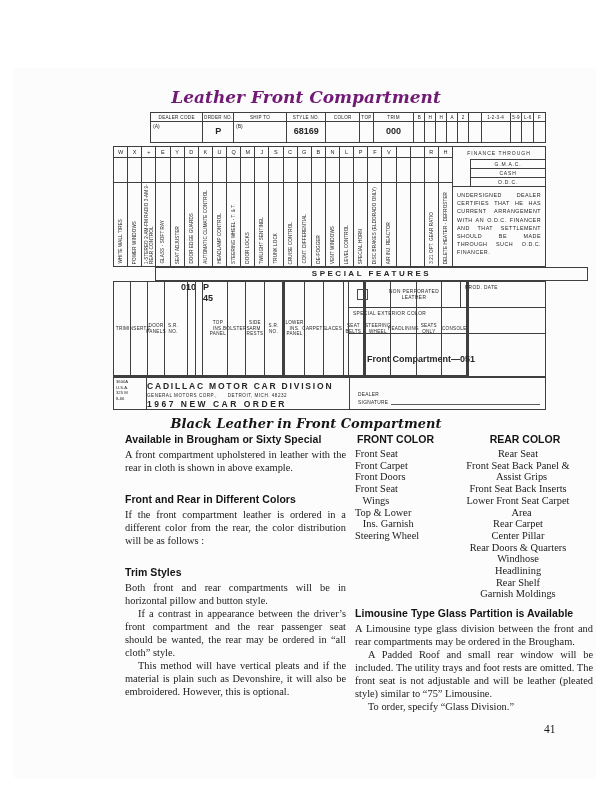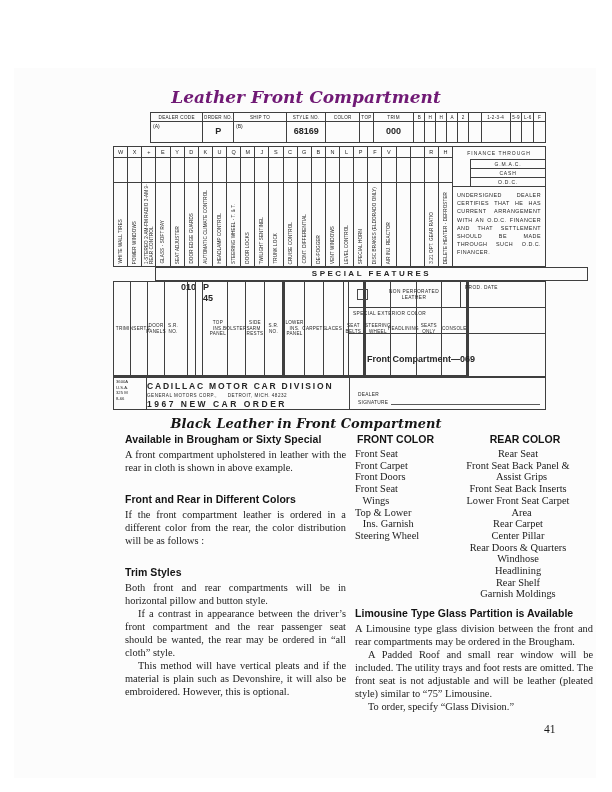--- a/index.html
+++ b/index.html
@@ -394,21 +394,21 @@
 
     <div class="abs sf-right bdr">
       <div class="abs np-cell">
         <div class="abs np-box"></div>
         <div class="abs np-label">NON PERFORATED
 LEATHER</div>
       </div>
       <div class="abs pd-cell">PROD. DATE</div>
       <div class="abs se-cell">SPECIAL EXTERIOR COLOR</div>
       <div class="abs fc-cell">
-        <div class="abs fc-note">Front Compartment—069</div>
+        <div class="abs fc-note">Front Compartment—051</div>
       </div>
     </div>
 
     <div class="abs ft bdr">
       <div class="ft-codes">
           <div class="ft-code">3600A</div>
           <div class="ft-code">U.S.A.</div>
           <div class="ft-code">325 M</div>
           <div class="ft-code">8-66</div>
         </div>

